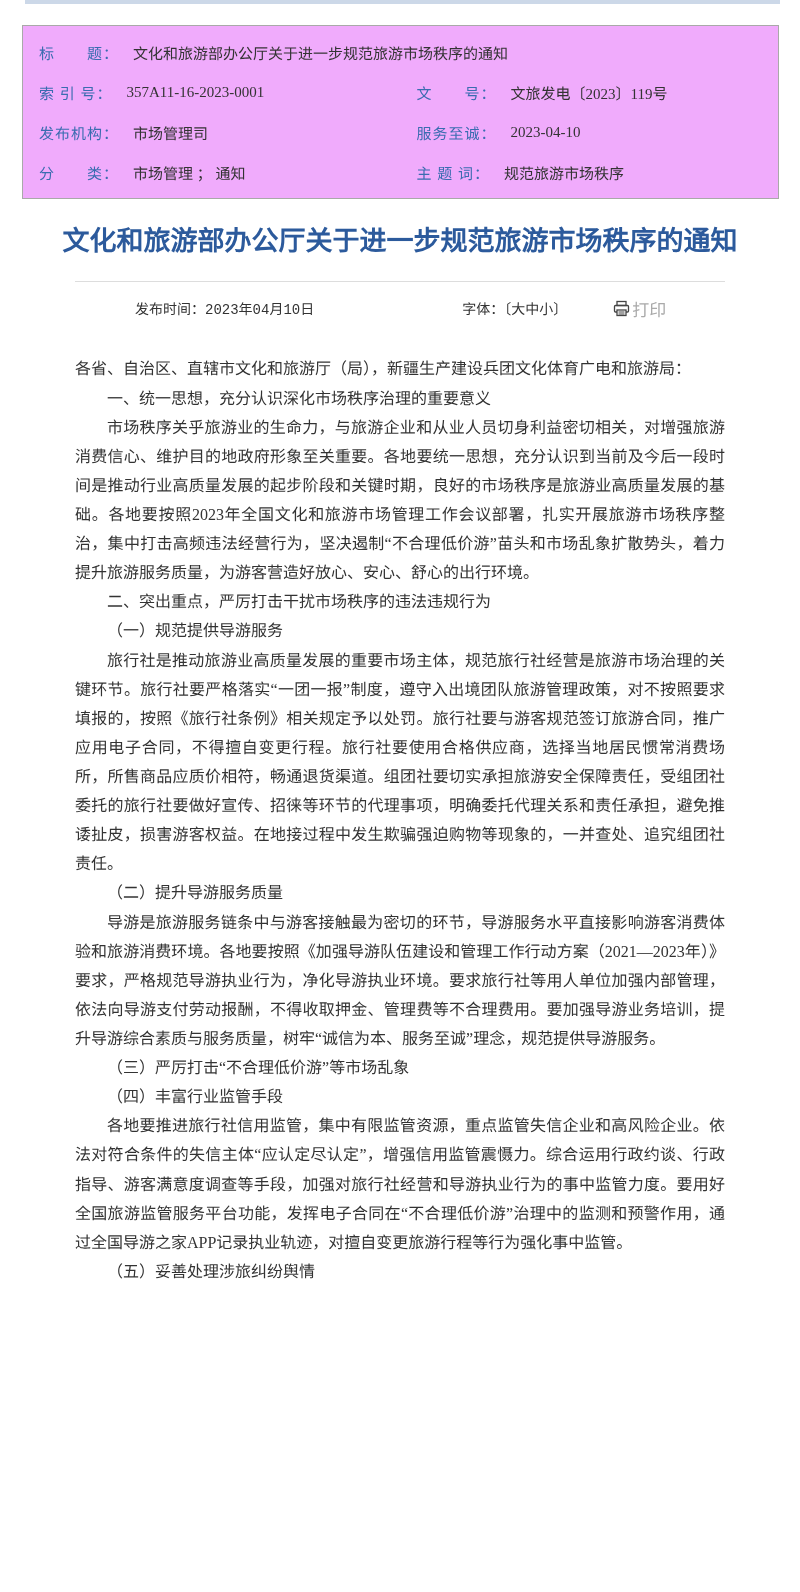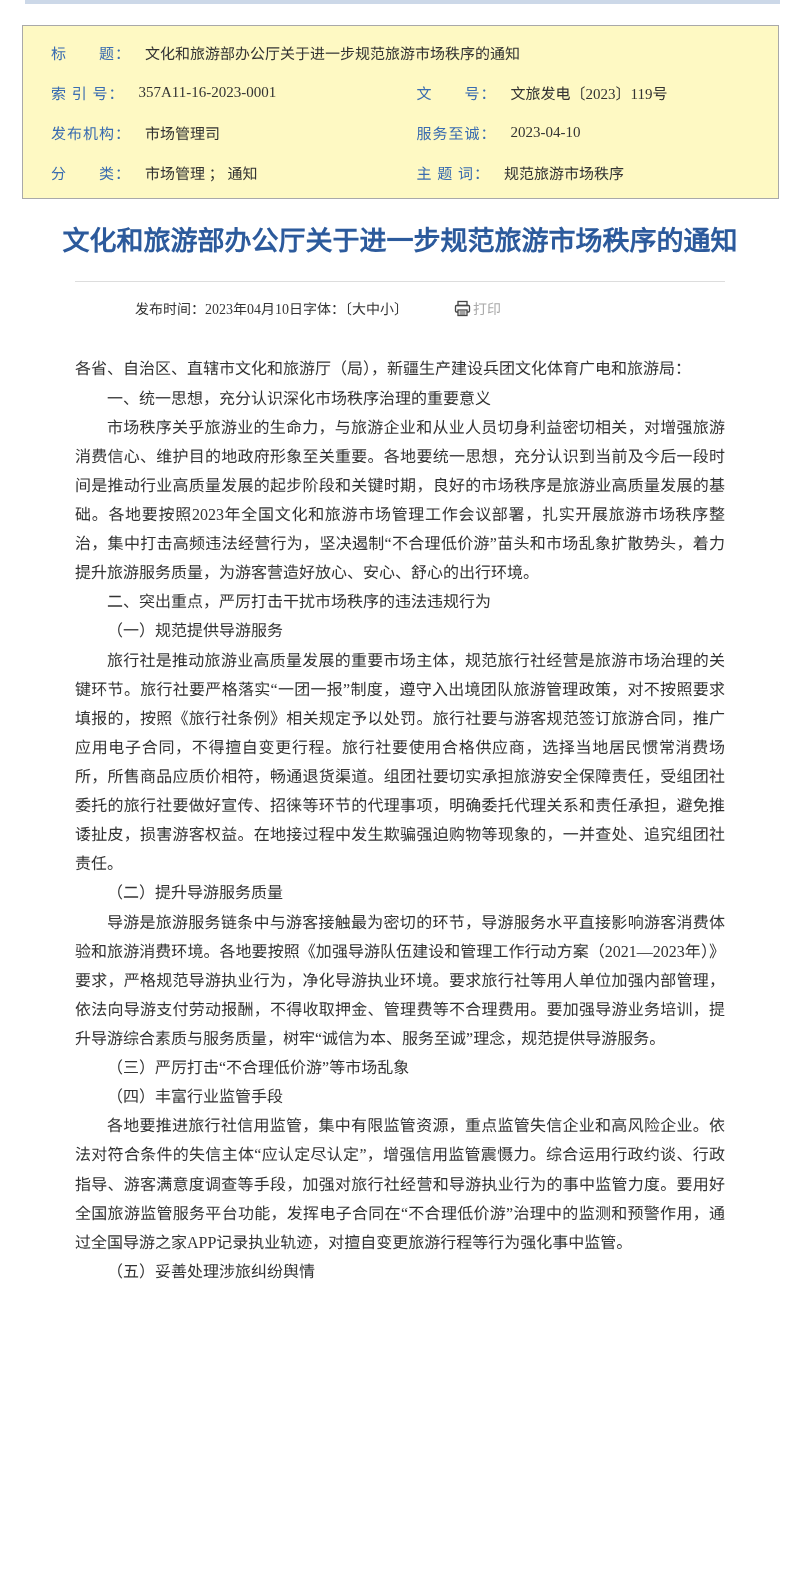--- a/index.html
+++ b/index.html
@@ -9,41 +9,41 @@
   *{box-sizing:border-box;}
   html,body{margin:0;padding:0;}
   body{
     width:800px; min-height:1592px; background:var(--bg); color:var(--text);
     font-family:"Liberation Serif","DejaVu Serif",serif; font-size:16px;
   }
   .topbar{height:4px;background:var(--topbar);margin:0 20px 0 25px;}
   
   .meta-box{
     margin:21px 21px 0 22px; border:1px solid var(--border);
-    padding:6px 12px; background:#fef9c3;
+    padding:6px 0; background:#f0abfc;
   }
   .meta-row{display:flex; align-items:center; height:40px; font-size:15px;}
   .meta-cell{display:flex; align-items:center; flex:1 1 50%; padding-left:16px; overflow:hidden; white-space:nowrap;}
   .meta-cell.full{flex:1 1 100%;}
   .meta-label{color:var(--accent); margin-right:14px; letter-spacing:1px; flex:0 0 auto;}
   .meta-value{color:var(--text);}
   
   .article{padding-top:24px;}
   .art-title{
     text-align:center; color:var(--title); font-size:27px; font-weight:bold;
     margin:0 60px; line-height:1.35;
   }
   .title-divider{width:650px; margin:22px auto 0; border:0; border-top:1px solid var(--divider); height:0;}
-  .pub-row{display:flex; align-items:center; margin-top:14px; font-size:14px; height:24px;}
+  .pub-row{display:flex; align-items:center; margin-top:14px; font-size:14px; height:24px;font-family:Liberation Mono, monospace;}
   .pub-time{margin-left:135px;}
-  .font-ctl-wrap{}
+  .font-ctl-wrap{margin-left:148px;}
   .font-sizes{cursor:pointer;}
   .print-btn{margin-left:46px; display:flex; align-items:center; cursor:pointer;}
   .print-btn svg{display:block; margin-right:2px;}
-  .print-label{color:var(--muted); font-size:14px;text-align:center;}
+  .print-label{color:var(--muted); font-size:17px;text-align:center;}
   
   .body-wrap{width:650px; margin:34px auto 0; font-size:16px; line-height:1.82; text-align:justify;}
   .body-wrap p{margin:0; padding:0;}
   .line.p, .line.h2, .line.h3{text-indent:2em;}
   .line.p0{text-indent:0;margin-top:8px;}
   .line.h2{font-weight:normal;}
 </style>
 </head>
 <body>
 

